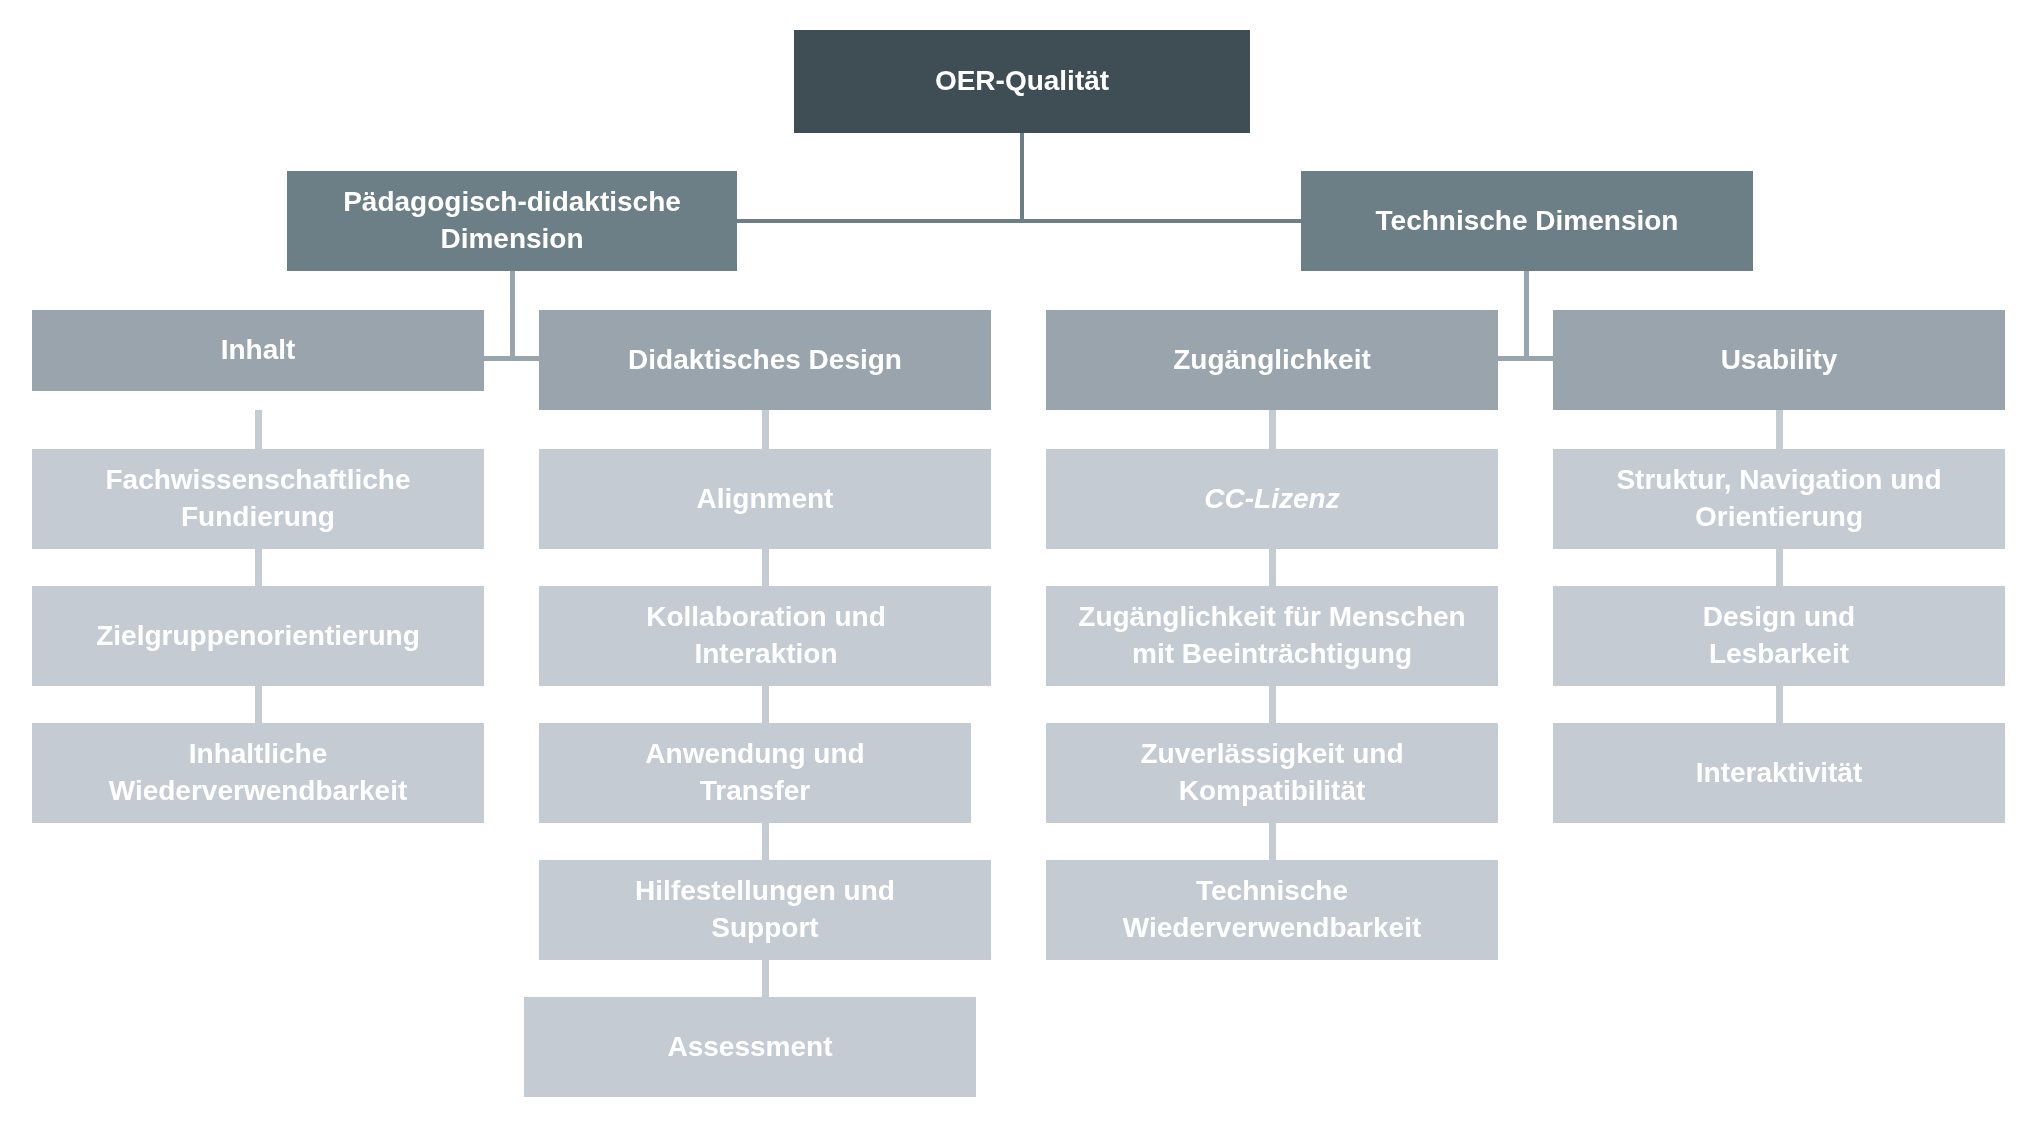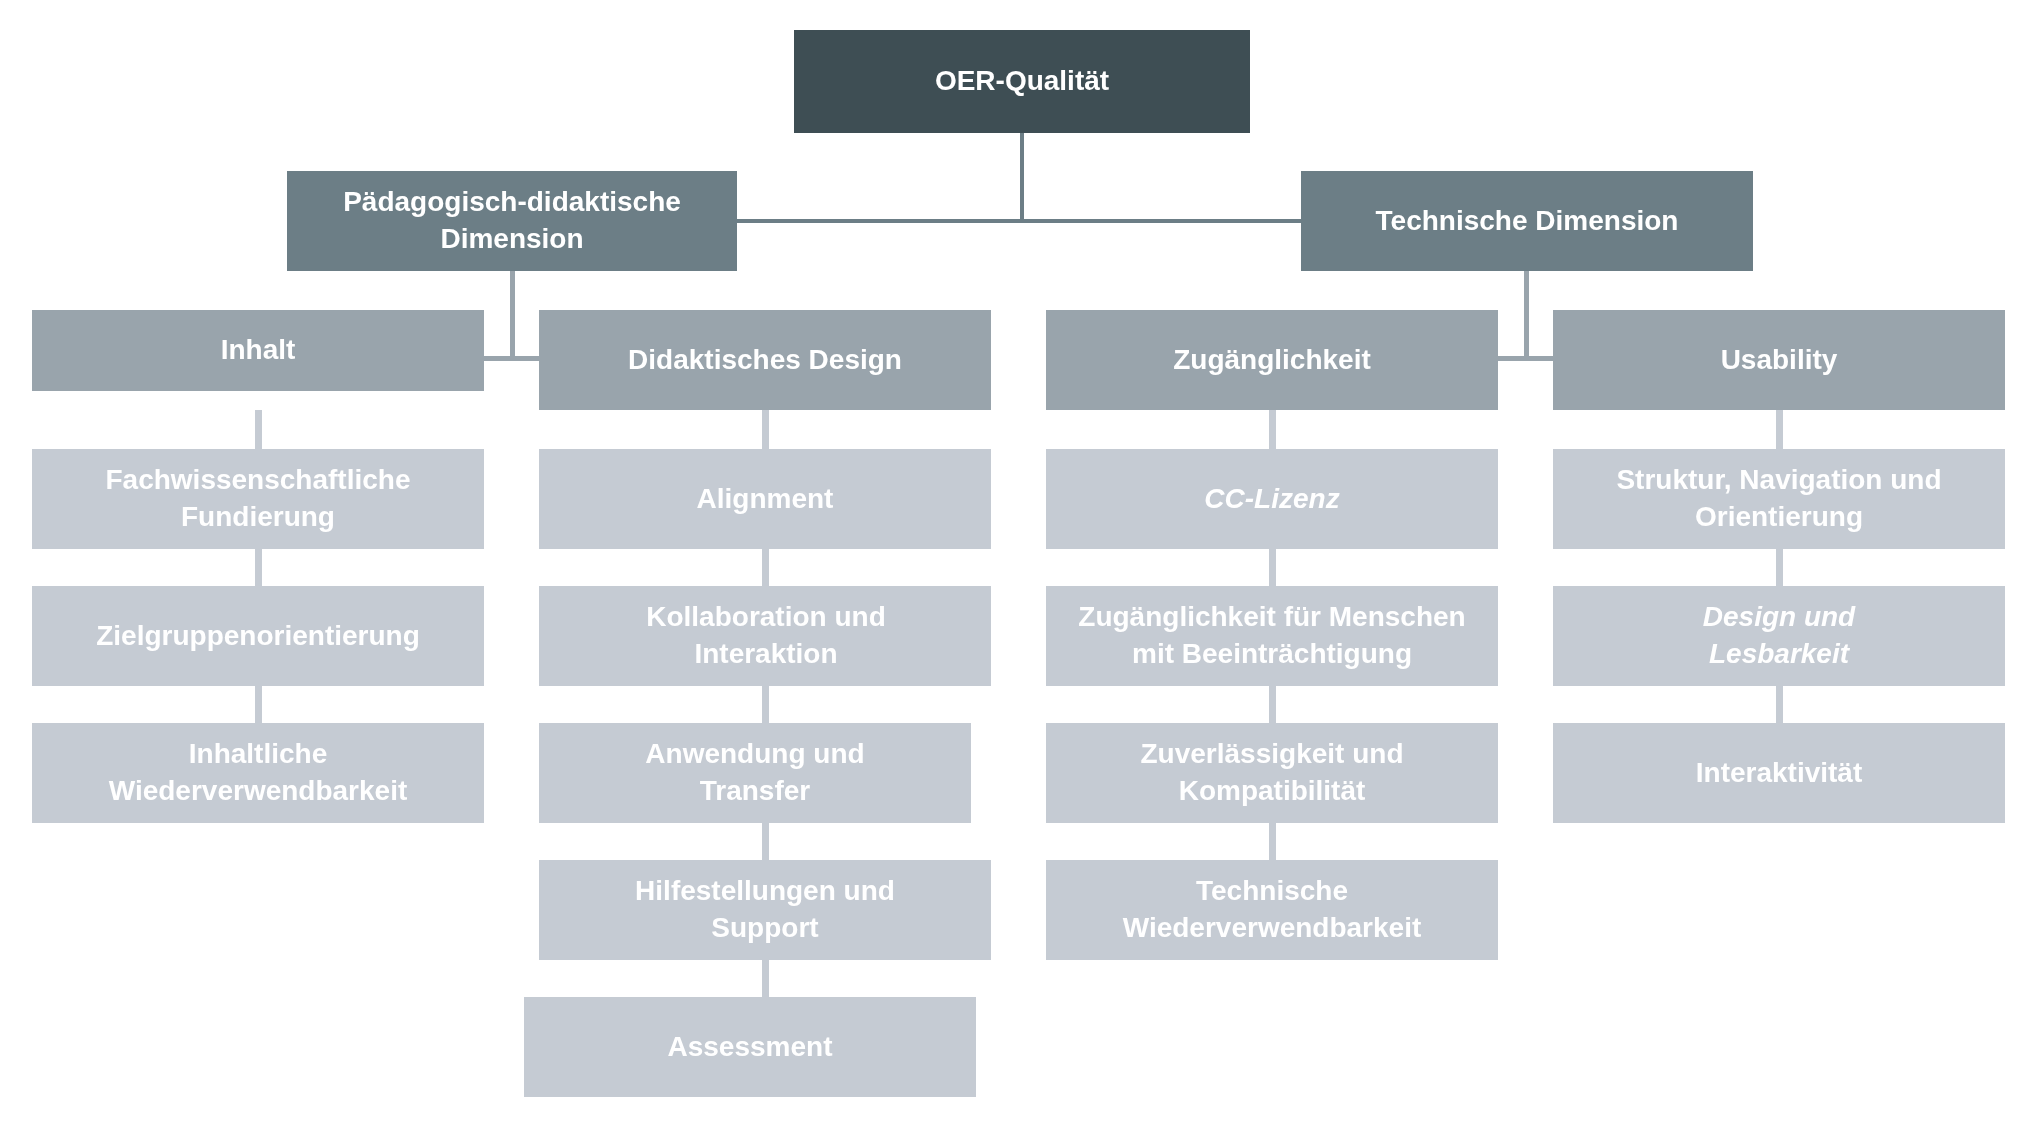--- a/index.html
+++ b/index.html
@@ -93,17 +93,17 @@
   <div class="box leaf" style="left:1046px;top:449px;width:452px;height:100px;font-style:italic;">CC-Lizenz</div>
   <div class="box leaf" style="left:1046px;top:586px;width:452px;height:100px;">Zugänglichkeit für Menschen
 mit Beeinträchtigung</div>
   <div class="box leaf" style="left:1046px;top:723px;width:452px;height:100px;">Zuverlässigkeit und
 Kompatibilität</div>
   <div class="box leaf" style="left:1046px;top:860px;width:452px;height:100px;">Technische
 Wiederverwendbarkeit</div>
 
   <div class="box leaf" style="left:1553px;top:449px;width:452px;height:100px;">Struktur, Navigation und
 Orientierung</div>
-  <div class="box leaf" style="left:1553px;top:586px;width:452px;height:100px;font-style:italic;">Design und
+  <div class="box leaf" style="left:1553px;top:586px;width:452px;height:100px;">Design und
 Lesbarkeit</div>
   <div class="box leaf" style="left:1553px;top:723px;width:452px;height:100px;">Interaktivität</div>
 
 </div>
 
 </body></html>

